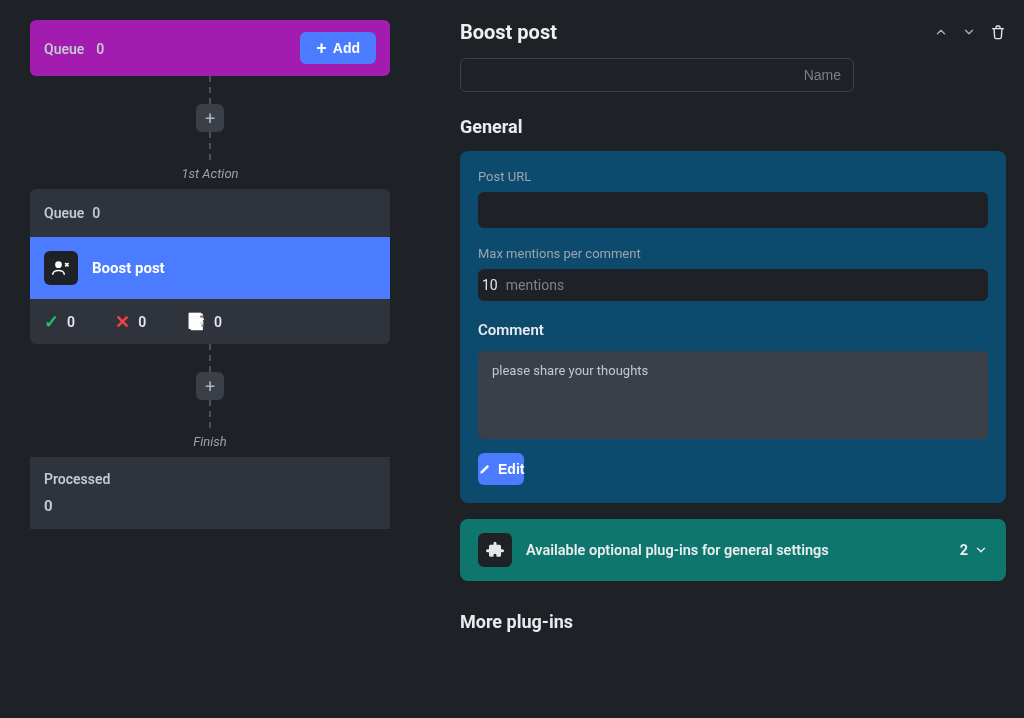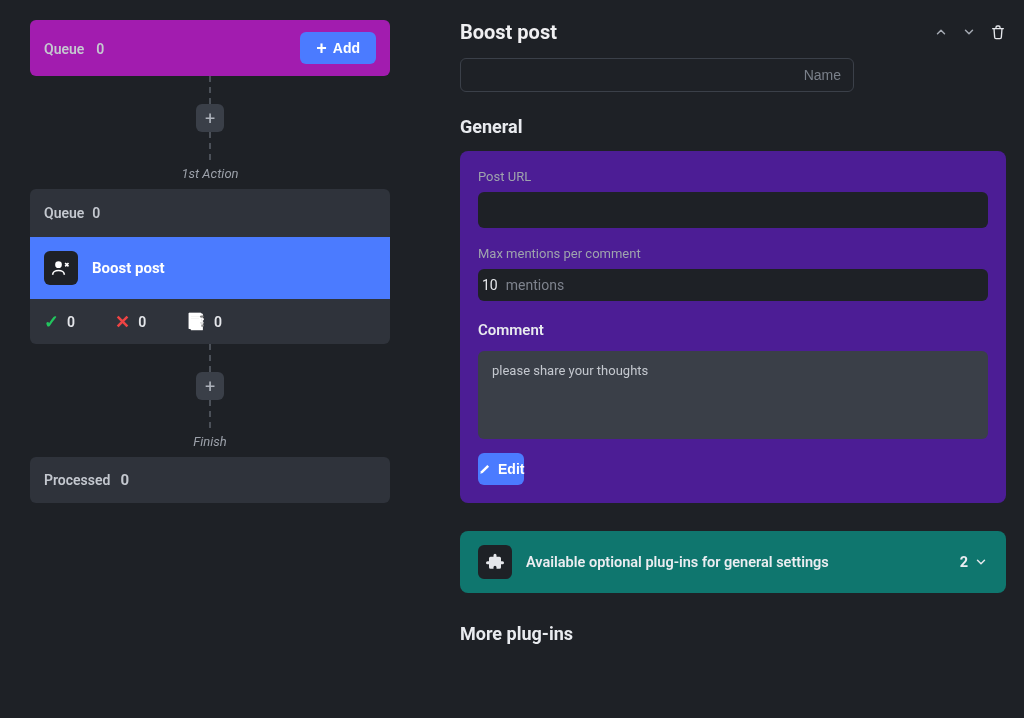--- a/index.html
+++ b/index.html
@@ -133,23 +133,23 @@
     gap: 40px;
   }
   .stat { display: inline-flex; align-items: center; gap: 8px; font-size: 14px; color: #e5e7eb; font-weight: 600; }
   .check { color: #22c55e; font-size: 18px; font-weight: 900; }
   .xmark { color: #ef4444; font-size: 18px; font-weight: 900; }
   .other-icon { font-size: 16px; filter: saturate(0) brightness(1.2);}
 
   .processed-card {
     width: 360px;
     background: #2f333b;
-    border-radius: 6px;
+    border-radius: 0;
     padding: 14px;
-    display: flex; align-items: center; gap: 10px;
+    display: flex; gap: 10px; flex-direction: column;
   }
   .processed-card .lbl { color: #c4c8cf; font-weight: 600; font-size: 14px;}
   .processed-card .cnt { color: #c4c8cf; font-weight: 700; font-size: 15px;}
 
   
   .detail-header {
     display: flex;
     align-items: center;
     justify-content: space-between;
     margin-bottom: 14px;
@@ -167,24 +167,24 @@
     color: #e5e7eb;
     font-size: 14px;
     margin-bottom: 24px;
     text-align: right;
   }
   .name-input::placeholder { color: #7a808a; }
 
   .section-title { font-size: 18px; font-weight: 700; color: #e9ebef; margin-bottom: 14px; }
 
   .panel {
-    background: #4c1d95;
+    background: #0c4a6e;
     border-radius: 8px;
     padding: 18px;
-    margin-bottom: 28px;
+    margin-bottom: 16px;
   }
 
   .field-label { font-size: 13px; color: #9ea3ad; margin-bottom: 8px; }
 
   .text-input {
     width: 100%;
     background: #1e2126;
     border: none;
     border-radius: 6px;
     padding: 10px 12px;

